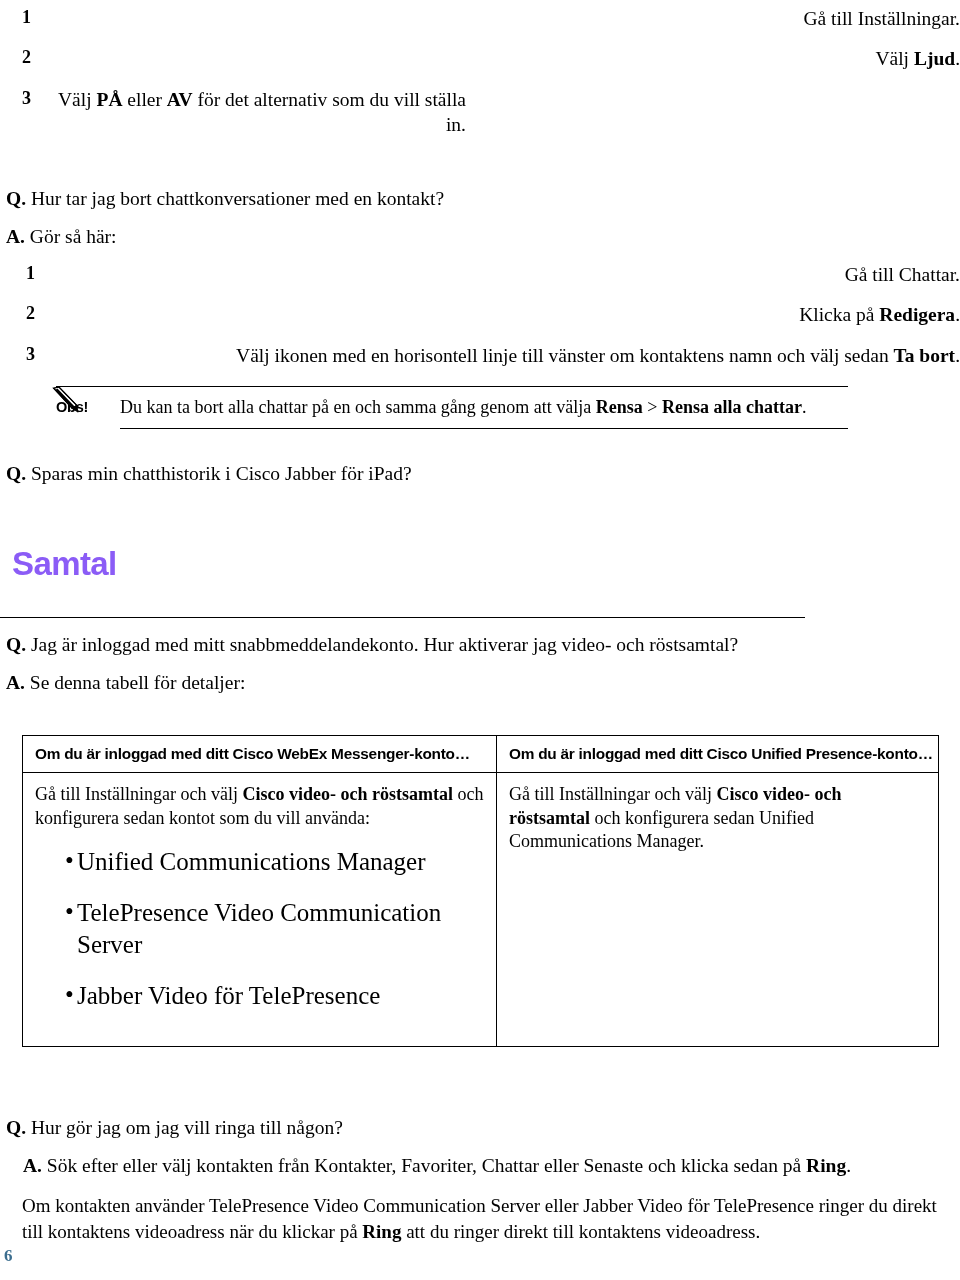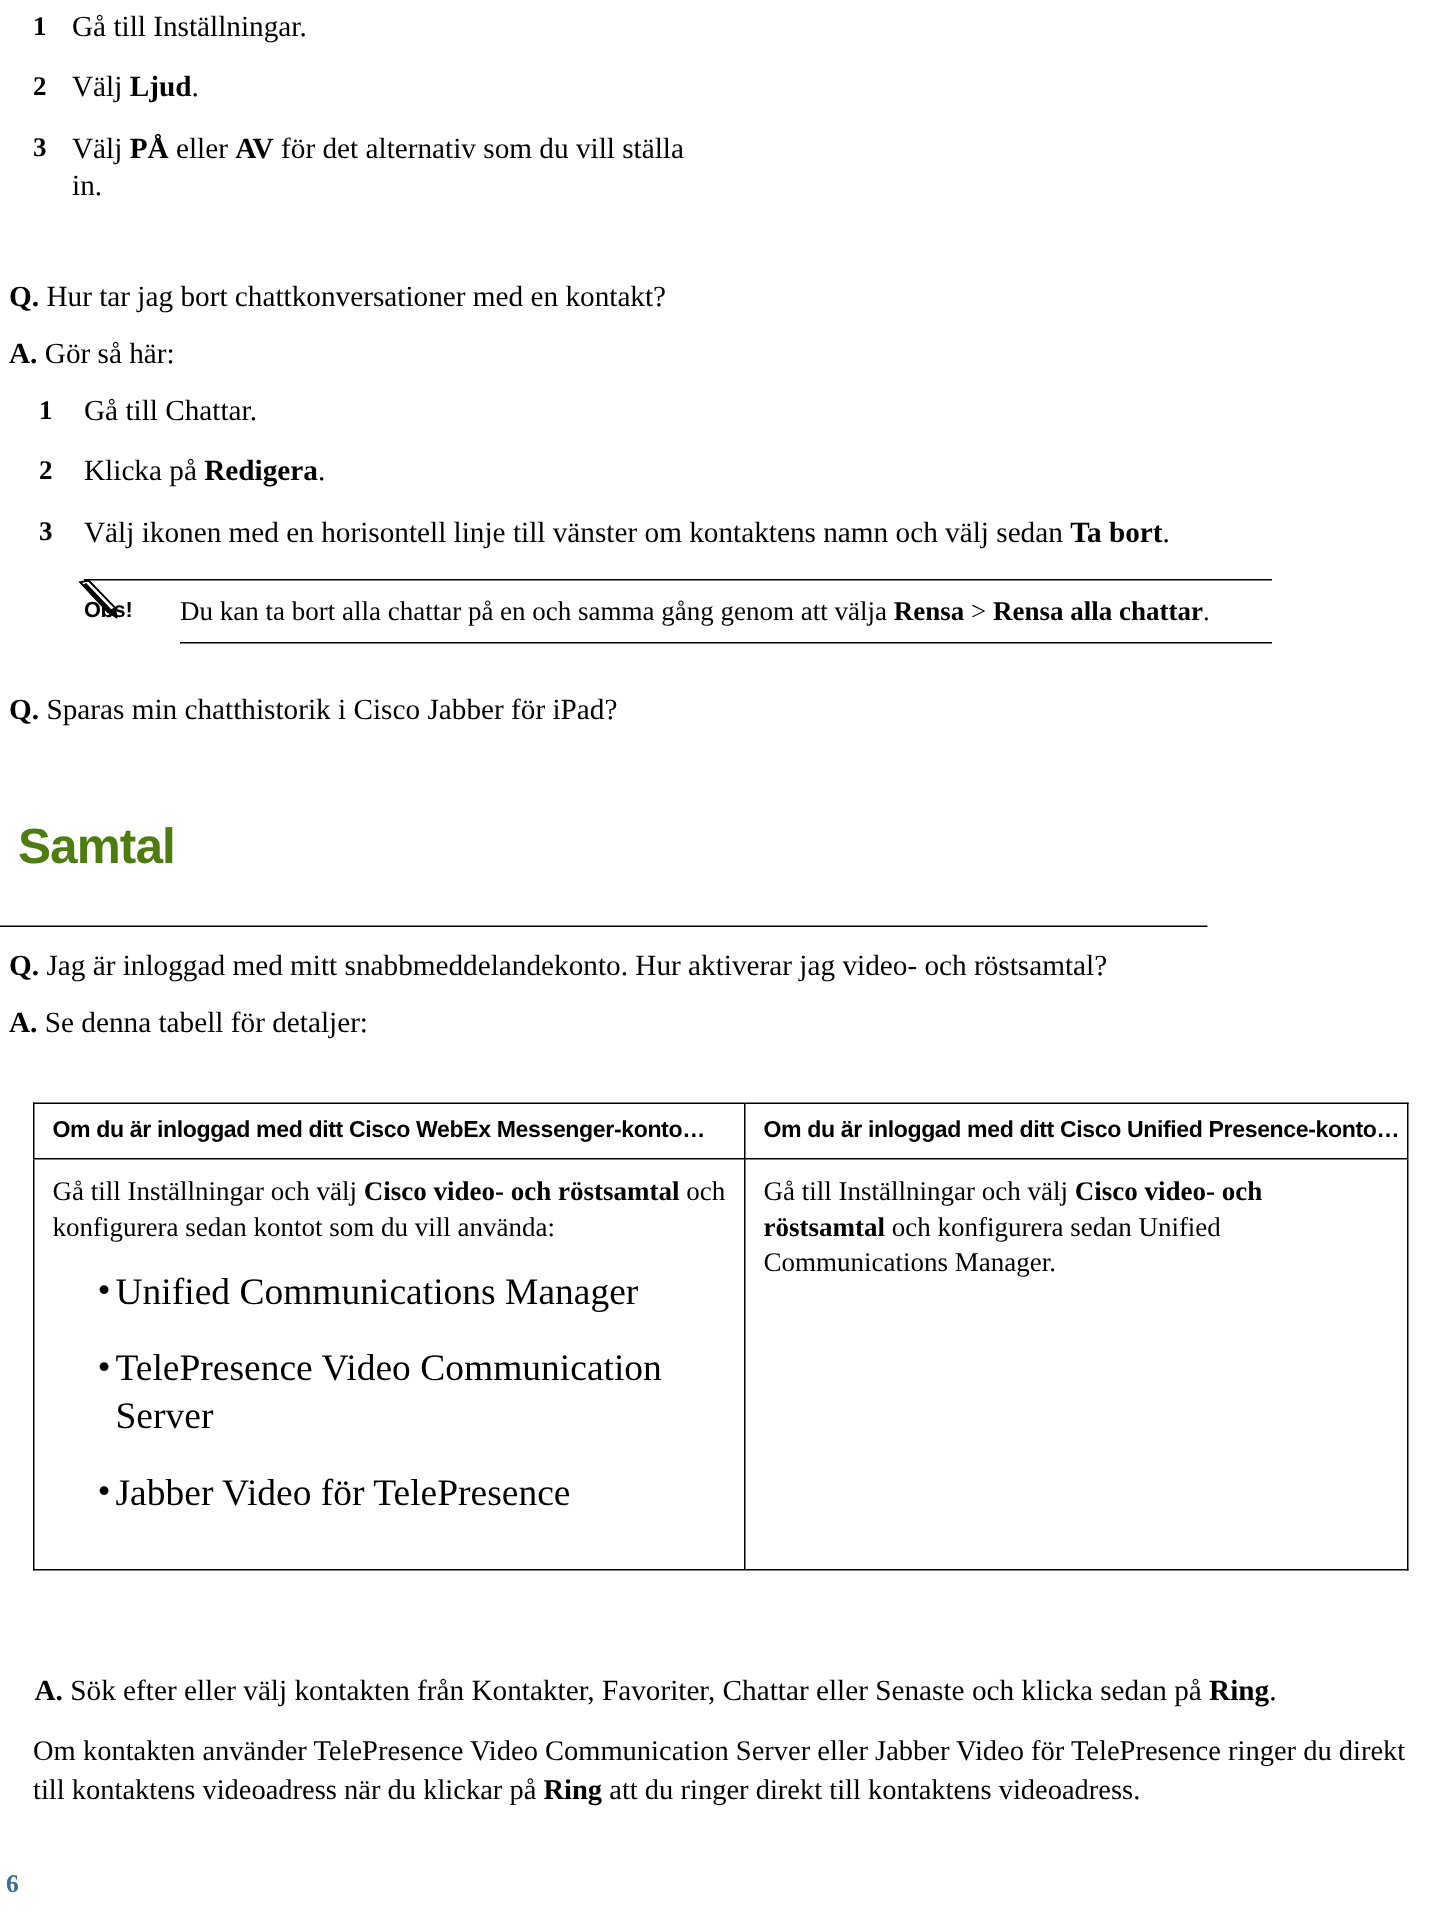--- a/index.html
+++ b/index.html
@@ -39,20 +39,21 @@
   }
   .step-num {
     font-weight: bold;
     width: 26px;
     flex: 0 0 26px;
     text-align: left;
     font-size: 18px;
   }
   .step-text {
     flex: 1 1 auto;
+    text-align: right;
   }
   .step.indented .step-num { width: 30px; flex: 0 0 30px; }
 
   .block-top { padding: 6px 0 0 22px; }
   .sub-steps { padding-left: 26px; }
 
   
   .qa {
     font-size: 19.5px;
     line-height: 1.32;
@@ -263,21 +264,21 @@
 
   <div class="spacer-md"></div>
 
   <div>
     <p class="qa">
       <span class="tag">Q.</span>
       <span>Sparas min chatthistorik i Cisco Jabber för iPad?</span>
     </p>
   </div>
 
-  <h1 class="section-head" style="color: #4d7c0f; padding-left: 12px;">Samtal</h1>
+  <h1 class="section-head" style="color: #8b5cf6; padding-left: 12px;">Samtal</h1>
 
   <div class="hrule"></div>
 
   <div>
     <p class="qa">
       <span class="tag">Q.</span>
       <span>Jag är inloggad med mitt snabbmeddelandekonto. Hur aktiverar jag video- och röstsamtal?</span>
     </p>
     <p class="qa">
       <span class="tag">A.</span>
@@ -312,20 +313,24 @@
           </td>
         </tr>
       </tbody>
     </table>
   </div>
 
   <div class="spacer-lg"></div>
   <div class="spacer-lg"></div>
 
   <div>
+    <p class="qa" style="padding-left:6px;">
+      <span class="tag">Q.</span>
+      <span>Hur gör jag om jag vill ringa till någon?</span>
+    </p>
     <p class="qa" style="padding-left:23px;">
       <span class="tag">A.</span>
       <span>Sök efter eller välj kontakten från Kontakter, Favoriter, Chattar eller Senaste och klicka sedan på <b>Ring</b>.</span>
     </p>
     <p class="para">Om kontakten använder TelePresence Video Communication Server eller Jabber Video för TelePresence ringer du direkt till kontaktens videoadress när du klickar på <b>Ring</b> att du ringer direkt till kontaktens videoadress.</p>
   </div>
 
   <div class="footer" style="color: rgb(60, 110, 143);">6</div>
 
 </div>

